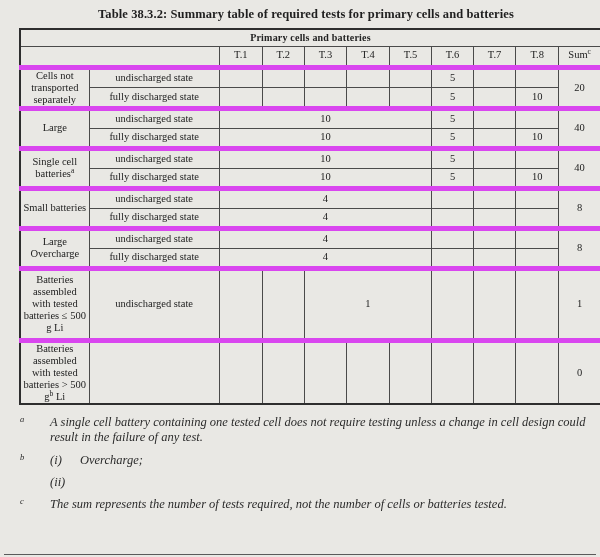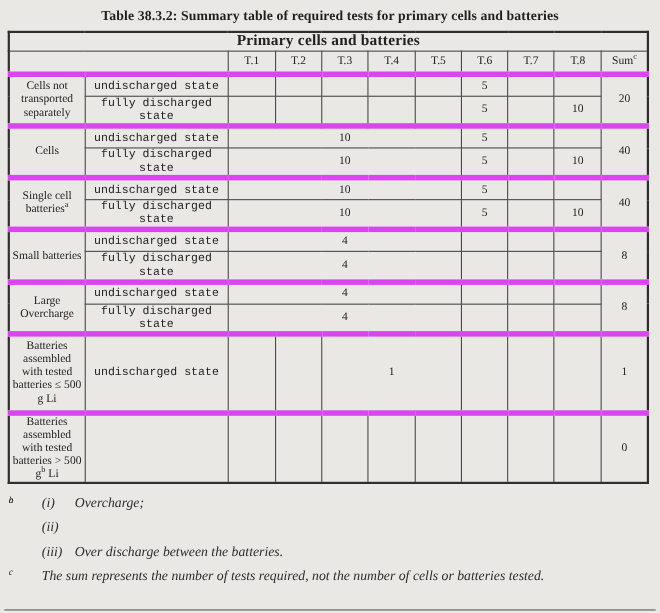--- a/index.html
+++ b/index.html
@@ -4,20 +4,21 @@
 <style>
   html,body{margin:0;padding:0;}
   .page{
     width:600px;height:557px;
     background:#e9e8e4;
     font-family:"Liberation Serif", serif;
     color:#1f1f1f;
     position:relative;
     overflow:hidden;
     box-sizing:border-box;
+    padding-left:12px;
   }
   .doc-title{
     text-align:center;
     font-weight:bold;
     font-size:12.5px;
     padding-top:7px;
     letter-spacing:.1px;
   }
   table.tests{
     border-collapse:collapse;
@@ -29,23 +30,23 @@
     color:#222;
   }
   table.tests td{
     border:1px solid #4a4a4a;
     padding:0 2px;
     text-align:center;
     vertical-align:middle;
     overflow:hidden;
     line-height:1.15;
   }
-  td.ghdr{font-weight:bold;font-size:14px;letter-spacing:.2px;}
+  td.ghdr{font-weight:bold;font-size:10px;letter-spacing:.2px;}
   td.cat{text-align:left;padding:1px 2px 1px 6px;line-height:1.22;}
-  td.state{text-align:left;padding-left:9px;font-family:Liberation Mono, monospace;}
+  td.state{text-align:left;padding-left:9px;}
   tr.h-ghdr{height:17px;}
   tr.h-chdr{height:21px;margin-top:43px;}
   tr.h-sub{height:20px;}
   tr.h-tall1{height:72px;}
   tr.h-tall2{height:60px;}
   tr.sub-divider > td{border-top:1px solid #14b8a6;}
   tr.section > td{border-top:5px solid #d946ef;}
   sup{font-size:7.5px;line-height:0;}
   .footnotes{
     margin:10px 8px 0 7px;
@@ -124,21 +125,21 @@
         <td></td>
         <td></td>
         <td></td>
         <td></td>
         <td>5</td>
         <td></td>
         <td>10</td>
       </tr>
 
       <tr class="h-sub section">
-        <td class="cat" rowspan="2"><span>Cells</span></td>
+        <td class="cat" rowspan="2"><span>Large</span></td>
         <td class="state">undischarged state</td>
         <td colspan="5">10</td>
         <td>5</td>
         <td></td>
         <td></td>
         <td rowspan="2">40</td>
       </tr>
       <tr class="h-sub sub-divider">
         <td class="state">fully discharged state</td>
         <td colspan="5">10</td>
@@ -222,35 +223,32 @@
         <td></td>
         <td></td>
         <td>0</td>
       </tr>
     </tbody>
   </table>
 
   <div class="footnotes">
     <div class="fn">
       <span class="marker">a</span>
+      <span>A single cell battery containing one tested cell does not require testing unless a change in cell design could result in the failure of any test.</span>
     </div>
     <div class="fn">
       <span class="marker">b</span>
     </div>
     <div class="fn-item">
       <span class="num">(i)</span>
       <span>Overcharge;</span>
     </div>
     <div class="fn-item">
       <span class="num">(ii)</span>
     </div>
-    <div class="fn-item">
-      <span class="num">(iii)</span>
-      <span>Over discharge between the batteries.</span>
-    </div>
     <div class="fn">
       <span class="marker">c</span>
       <span>The sum represents the number of tests required, not the number of cells or batteries tested.</span>
     </div>
   </div>
 
   <div class="bottom-rule"></div>
 </div>
 
 </body></html>

